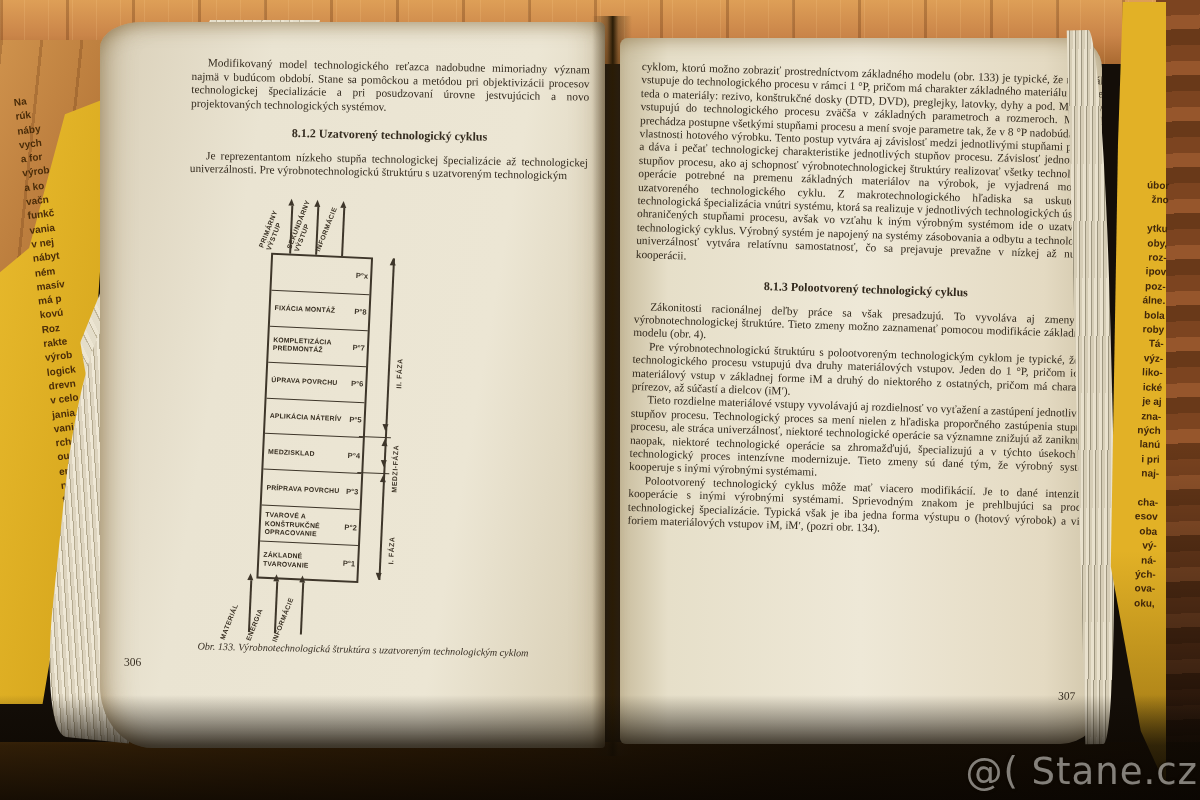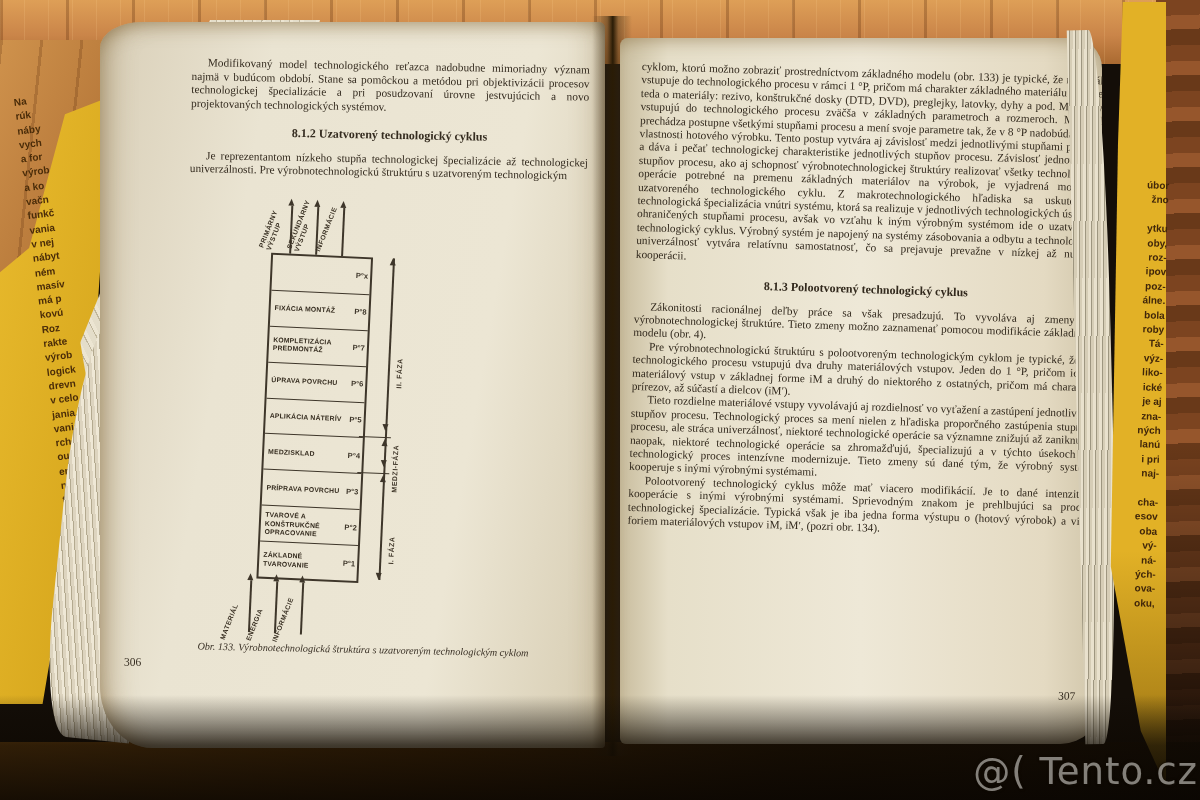--- a/index.html
+++ b/index.html
@@ -295,14 +295,14 @@
 cha-
 esov
 oba
 vý-
 ná-
 ých-
 ova-
 oku,</div>
 
   <div class="shadow-bottom"></div>
-  <div class="watermark">@( Tento.cz</div>
+  <div class="watermark">@( Stane.cz</div>
 </div>
 
 </body></html>

